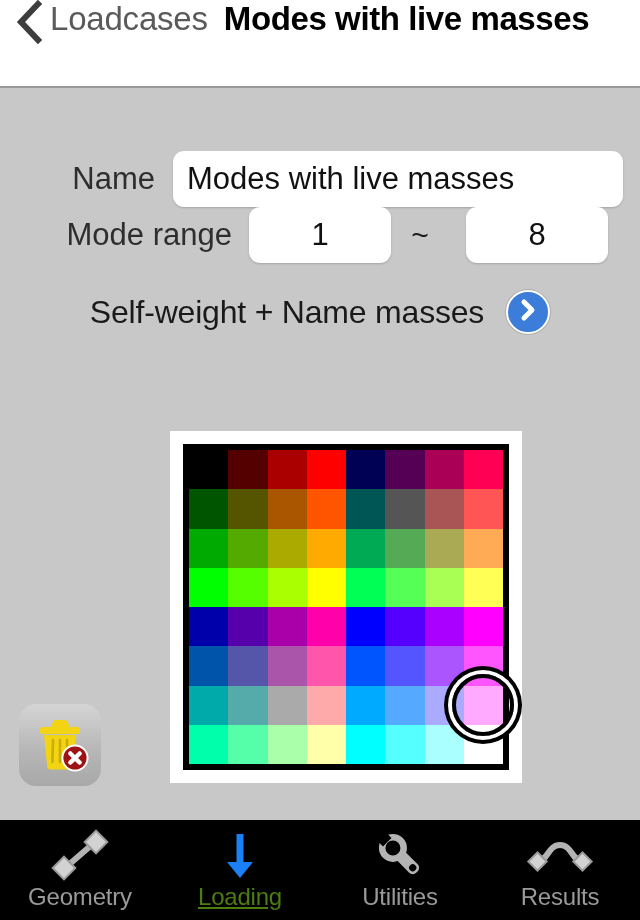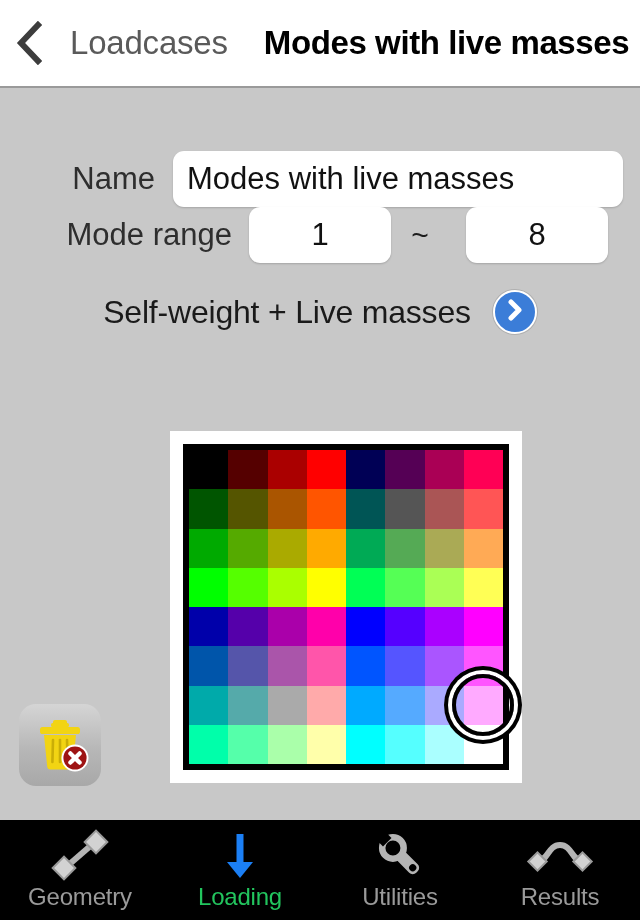--- a/index.html
+++ b/index.html
@@ -9,21 +9,21 @@
     background: #c8c8c8;
     overflow: hidden;
   }
   #app { position: relative; width: 640px; height: 920px; }
 
   
   .navbar {
     position: absolute; left: 0; top: 0; width: 640px; height: 88px;
     background: #ffffff;
     border-bottom: 2px solid #9a9a9a;
-    display: flex; align-items: center; gap: 20px;
+    display: flex; 
   }
   .back-chevron {
     margin-left: 16px; width: 26px; height: 44px;
     display: flex; align-items: center; justify-content: center;
     cursor: pointer;
   }
   .back-chevron svg { display: block; }
   .back-label {
     font-size: 33px; color: #5a5a5a; margin-left: 8px;
     letter-spacing: -0.2px; white-space: nowrap;
@@ -125,21 +125,21 @@
     align-items: center; justify-content: flex-start;
     padding-top: 9px; cursor: pointer;
   }
   .tab-icon {
     height: 52px; display: flex; align-items: center; justify-content: center;
   }
   .tab-label {
     font-size: 24px; color: #9a9a9a; margin-top: 2px;
     letter-spacing: -0.2px;
   }
-  .tab.active .tab-label { color: #22c55e; }
+  .tab.active .tab-label { color: #4d7c0f; text-decoration: underline; }
 </style>
 </head>
 <body>
 
 <div id="app">
 
   <div class="navbar">
     <div class="back-chevron">
       <span>
         <svg width="26" height="44" viewBox="0 0 26 44">
@@ -159,21 +159,21 @@
     </div>
 
     <div class="row row-mode">
       <div class="label label-mode">Mode range</div>
       <div class="field field-mode" placeholder="1">1</div>
       <div class="tilde">~</div>
       <div class="field field-mode" placeholder="8">8</div>
     </div>
 
     <div class="row row-sw">
-      <div class="sw-text">Self-weight + Live masses</div>
+      <div class="sw-text">Self-weight + Name masses</div>
       <div class="arrow-btn">
         <span>
           <svg width="26" height="26" viewBox="0 0 26 26">
             <path d="M9 5 L17 13 L9 21" fill="none" stroke="#ffffff" stroke-width="5" stroke-linecap="round" stroke-linejoin="round"></path>
           </svg>
         </span>
       </div>
     </div>
 
     <div class="palette-card">

